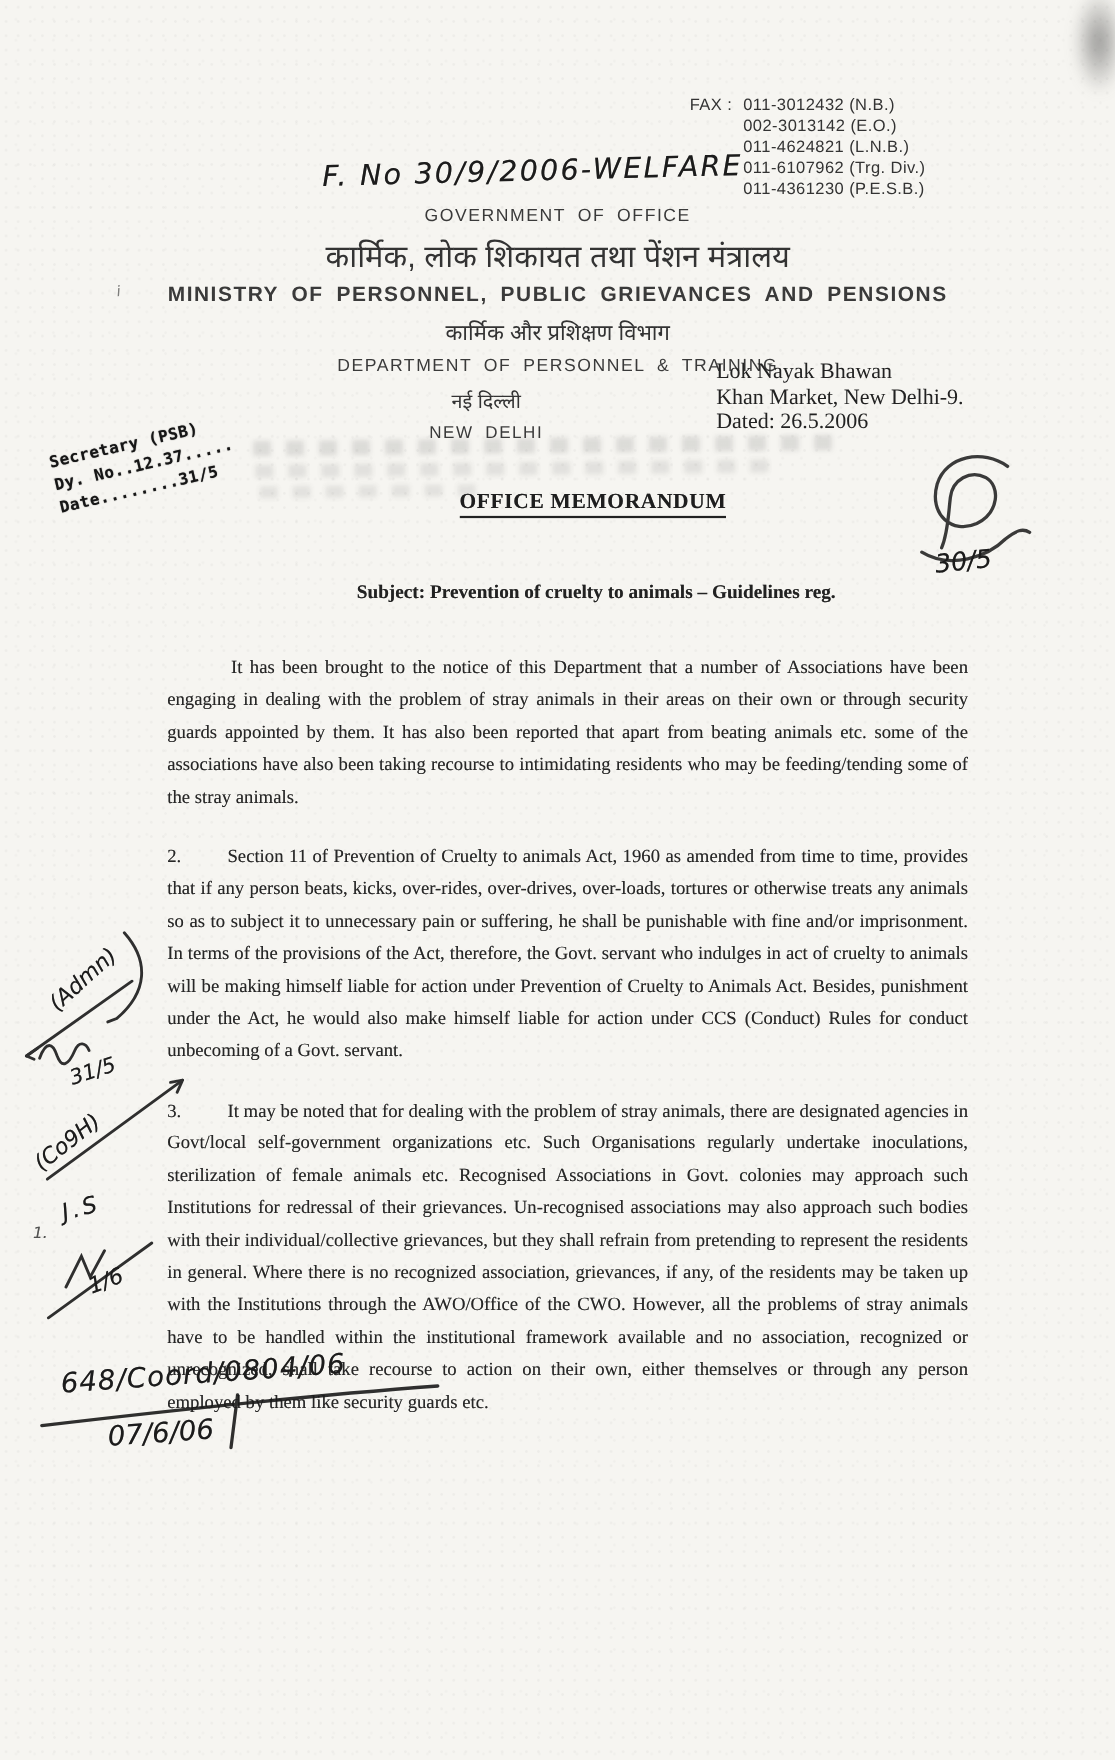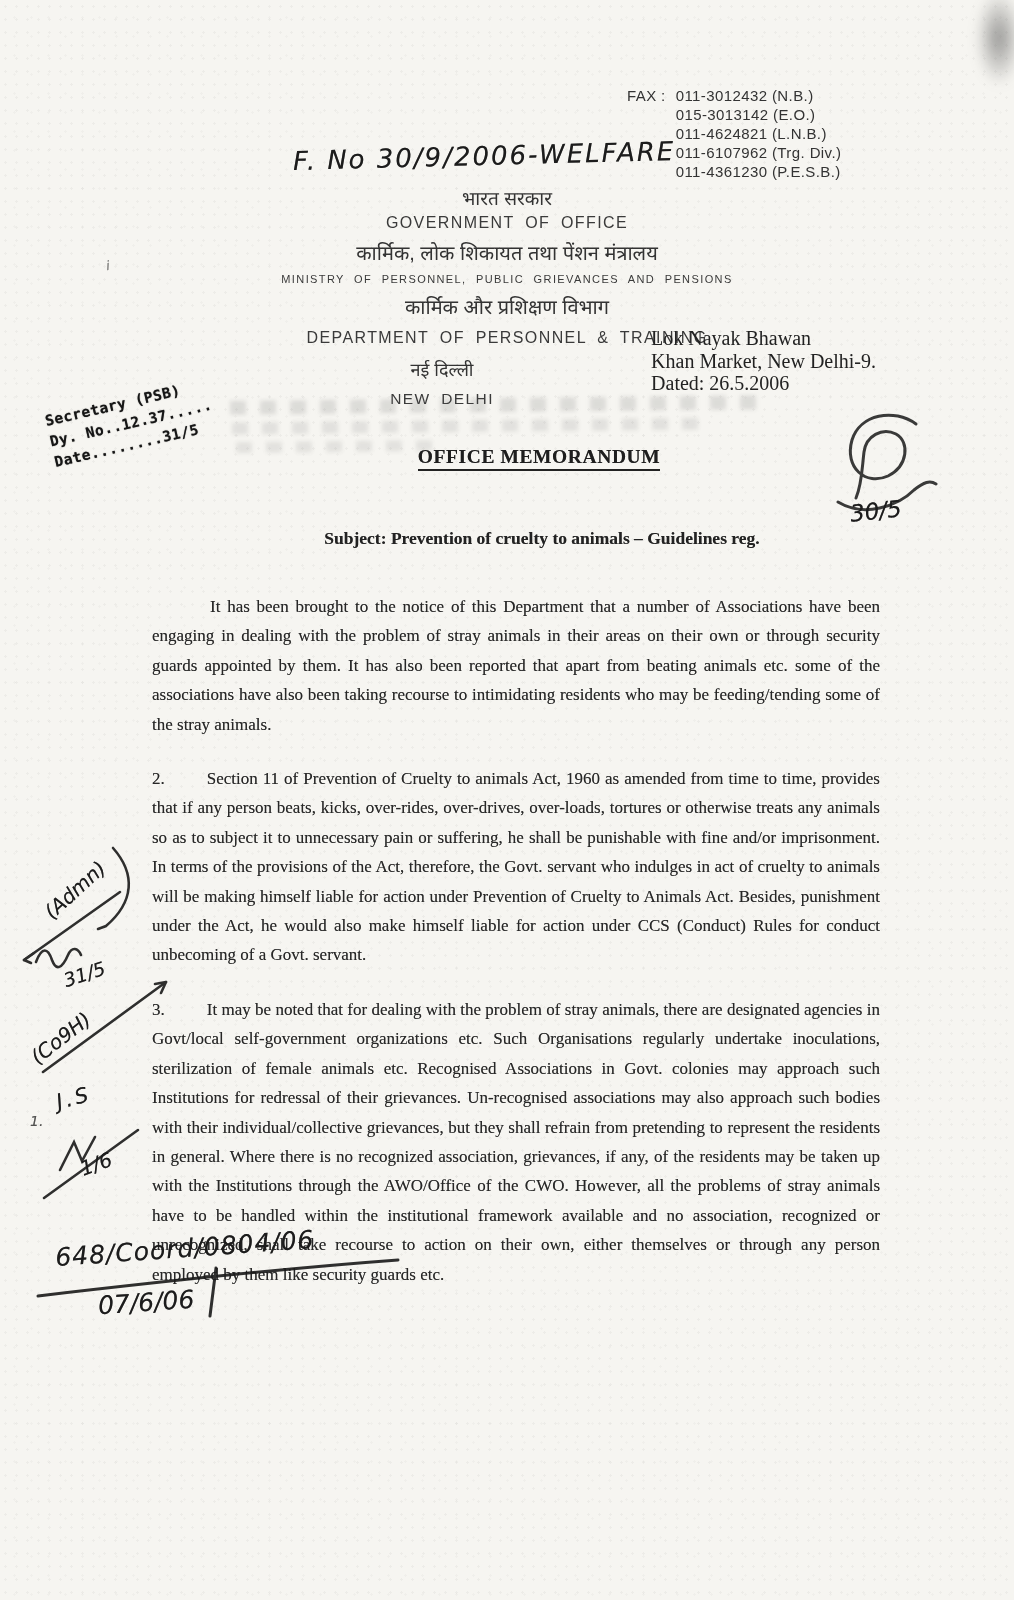--- a/index.html
+++ b/index.html
@@ -22,22 +22,22 @@
   .hand{font-family:"DejaVu Sans",sans-serif;font-style:italic;color:#1c1c1c;
         text-shadow:0 0 0.6px rgba(20,20,20,0.55);}
   .fileno{position:absolute;left:293px;top:141px;font-size:26px;letter-spacing:2px;
           transform:rotate(-1.5deg);white-space:nowrap;}
   
   .gov{position:absolute;left:0;top:185px;width:100%;text-align:center;color:#333;}
   .gov .hi{font-family:"Liberation Sans",sans-serif;}
   .gov .en{font-family:"Liberation Sans",sans-serif;letter-spacing:1.4px;word-spacing:5px;color:#3a3a3a;}
   .g1{font-size:19px;}
   .g2{font-size:16px;margin-top:3px;}
-  .g3{font-size:20px;margin-top:7px;}
-  .g4{font-size:11px;margin-top:7px;}
+  .g3{font-size:28px;margin-top:7px;}
+  .g4{font-size:19px;margin-top:7px;font-weight:bold;}
   .g5{font-size:20px;margin-top:8px;}
   .g6{font-size:16px;margin-top:9px;}
   .g7{font-size:18px;margin-top:10px;transform:translateX(-65px);}
   .g8{font-size:15.5px;margin-top:9px;transform:translateX(-65px);}
   
   .addr{position:absolute;right:138px;top:327px;text-align:left;
         font-size:20px;line-height:22.5px;color:#222;}
   
   .stamp{position:absolute;left:48px;top:392px;transform:rotate(-13deg);
          font-family:"DejaVu Sans Mono",monospace;font-weight:bold;font-size:14.5px;
@@ -82,31 +82,30 @@
 <body>
 
 <div class="page">
 
   <div class="corner"></div>
 
   <div class="fax">
     <div>FAX :</div>
     <div class="col">
       <div>011-3012432 (N.B.)</div>
-      <div>015-3013142 (E.O.)</div>
+      <div>002-3013142 (E.O.)</div>
       <div>011-4624821 (L.N.B.)</div>
       <div>011-6107962 (Trg. Div.)</div>
       <div>011-4361230 (P.E.S.B.)</div>
     </div>
   </div>
 
   <div class="hand fileno">F. No 30/9/2006-WELFARE</div>
 
   <div class="gov">
-    <div class="hi g1">भारत सरकार</div>
     <div class="en g2">GOVERNMENT OF OFFICE</div>
     <div class="hi g3">कार्मिक, लोक शिकायत तथा पेंशन मंत्रालय</div>
     <div class="en g4">MINISTRY OF PERSONNEL, PUBLIC GRIEVANCES AND PENSIONS</div>
     <div class="hi g5">कार्मिक और प्रशिक्षण विभाग</div>
     <div class="en g6">DEPARTMENT OF PERSONNEL &amp; TRAINING</div>
     <div class="hi g7">नई दिल्ली</div>
     <div class="en g8">NEW DELHI</div>
   </div>
 
   <div class="addr">

